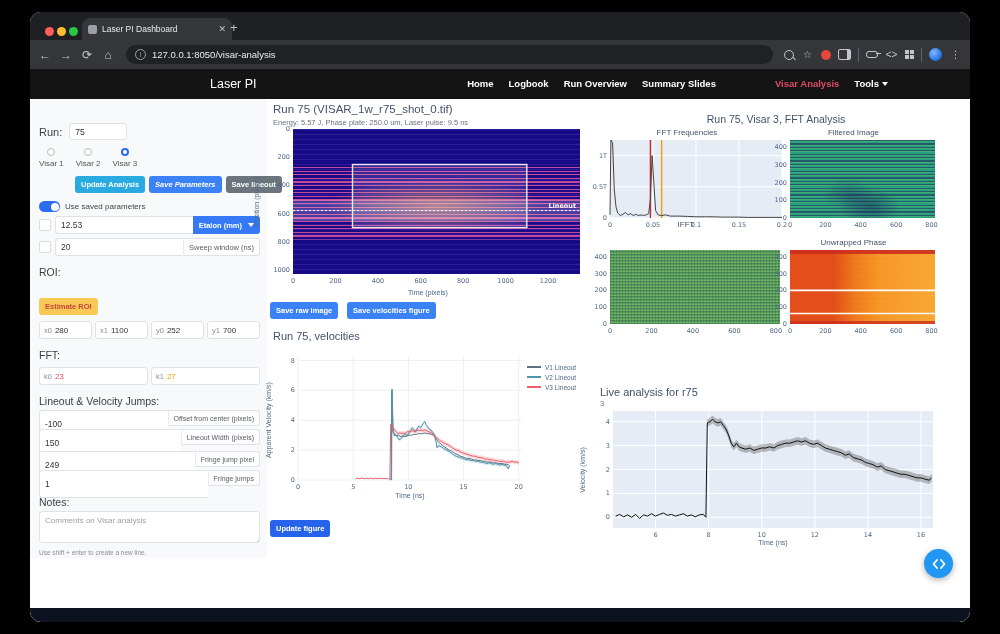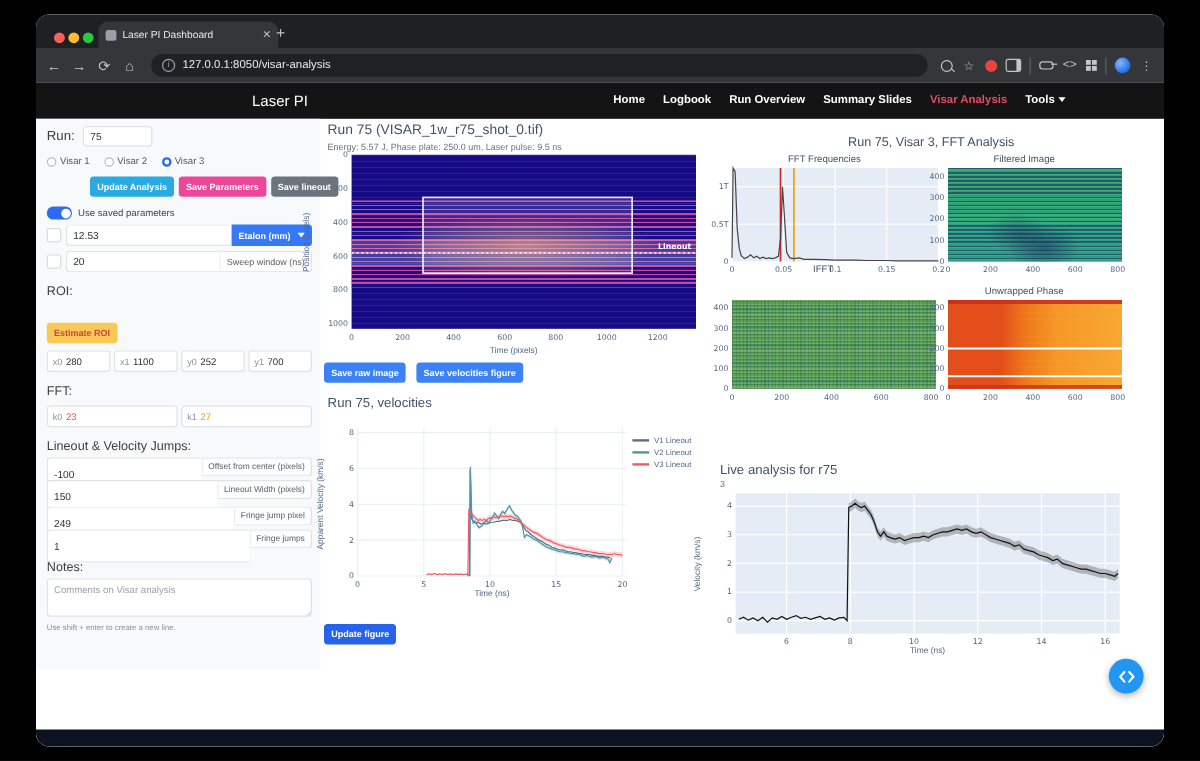--- a/index.html
+++ b/index.html
@@ -37,40 +37,40 @@
     linear-gradient(#c2c5c9,#c2c5c9) 5px 0/4px 4px no-repeat,
     linear-gradient(#c2c5c9,#c2c5c9) 0 5px/4px 4px no-repeat,
     linear-gradient(#c2c5c9,#c2c5c9) 5px 5px/4px 4px no-repeat;}
   .keyic{width:10px;height:5px;border:1.2px solid #c2c5c9;border-radius:3px;position:relative;flex:none;}
   .keyic:after{content:"";position:absolute;left:9px;top:1px;width:5px;height:1.2px;background:#c2c5c9;}
   
   .navbar{position:absolute;left:0;top:57px;width:100%;height:30px;background:#141414;}
   .brand{position:absolute;left:180px;top:8px;color:#fff;font-size:12.5px;}
   .navlinks{position:absolute;right:82px;top:9px;display:flex;gap:15px;align-items:flex-start;}
   .navlink{font-size:9.5px;font-weight:bold;color:#fff;white-space:nowrap;}
-  .navlink.active{color:#e14b66;}
+  .navlink.active{color:#e14b66;margin-left:44px;}
   .caret{display:inline-block;width:0;height:0;border-left:3px solid transparent;
     border-right:3px solid transparent;border-top:4px solid #fff;margin-left:3px;vertical-align:middle;}
   
   .sidebar{position:absolute;left:0;top:87px;width:237px;height:459px;background:#f8f9fa;
-    padding:6px 7px 0 9px;box-sizing:border-box;font-size:8px;color:#444;}
+    padding:24px 7px 0 9px;box-sizing:border-box;font-size:8px;color:#444;}
   .runrow{display:flex;align-items:center;gap:7px;}
   .runrow .rl{font-size:11px;color:#3a3f44;}
   .inp{background:#fff;border:1px solid #dfe3e7;border-radius:3px;height:17px;font-size:8.5px;
     color:#333;padding:0 5px;box-sizing:border-box;font-family:"Liberation Sans",sans-serif;}
   .runrow .inp{width:58px;}
   .radios{display:flex;gap:12px;margin-top:8px;align-items:center;}
-  .radio{display:flex;align-items:center;gap:3px;font-size:8px;color:#555;}
+  .radio{display:flex;align-items:center;gap:3px;font-size:8px;color:#555;flex-direction:column;}
   .rdot{width:8px;height:8px;border-radius:50%;border:1px solid #b8bec4;background:#fff;box-sizing:border-box;}
   .rdot.on{border:2.5px solid #2b6cf0;}
   .btnrow{display:flex;gap:4px;margin-top:8px;}
   .btn{border:none;border-radius:3px;color:#fff;font-size:7.5px;font-weight:bold;
     padding:4px 6px;font-family:"Liberation Sans",sans-serif;white-space:nowrap;}
   .btn-cyan{background:#29abe2;margin-left:36px;}
-  .btn-blue{background:#ec4899;}
+  .btn-blue{background:#3b82f6;font-style:italic;}
   .btn-gray{background:#6c757d;}
   .btn-yellow{background:#f8c957;color:#c8473a;}
   .btn-light{background:#3b82f6;}
   .btn-dark{background:#2563eb;}
   .togglerow{display:flex;align-items:center;gap:5px;margin-top:8px;}
   .toggle{width:21px;height:11px;border-radius:6px;background:#2b6cf0;position:relative;}
   .toggle:after{content:"";position:absolute;right:1.5px;top:1.5px;width:8px;height:8px;border-radius:50%;background:#fff;}
   .sect{font-size:11.5px;color:#3a3f44;margin-top:10px;}
   .setrow{display:flex;align-items:center;margin-top:4px;height:18px;}
   .chk{width:10px;height:10px;background:#fff;border:1px solid #d7dce1;border-radius:2px;flex:none;margin-right:4px;}

